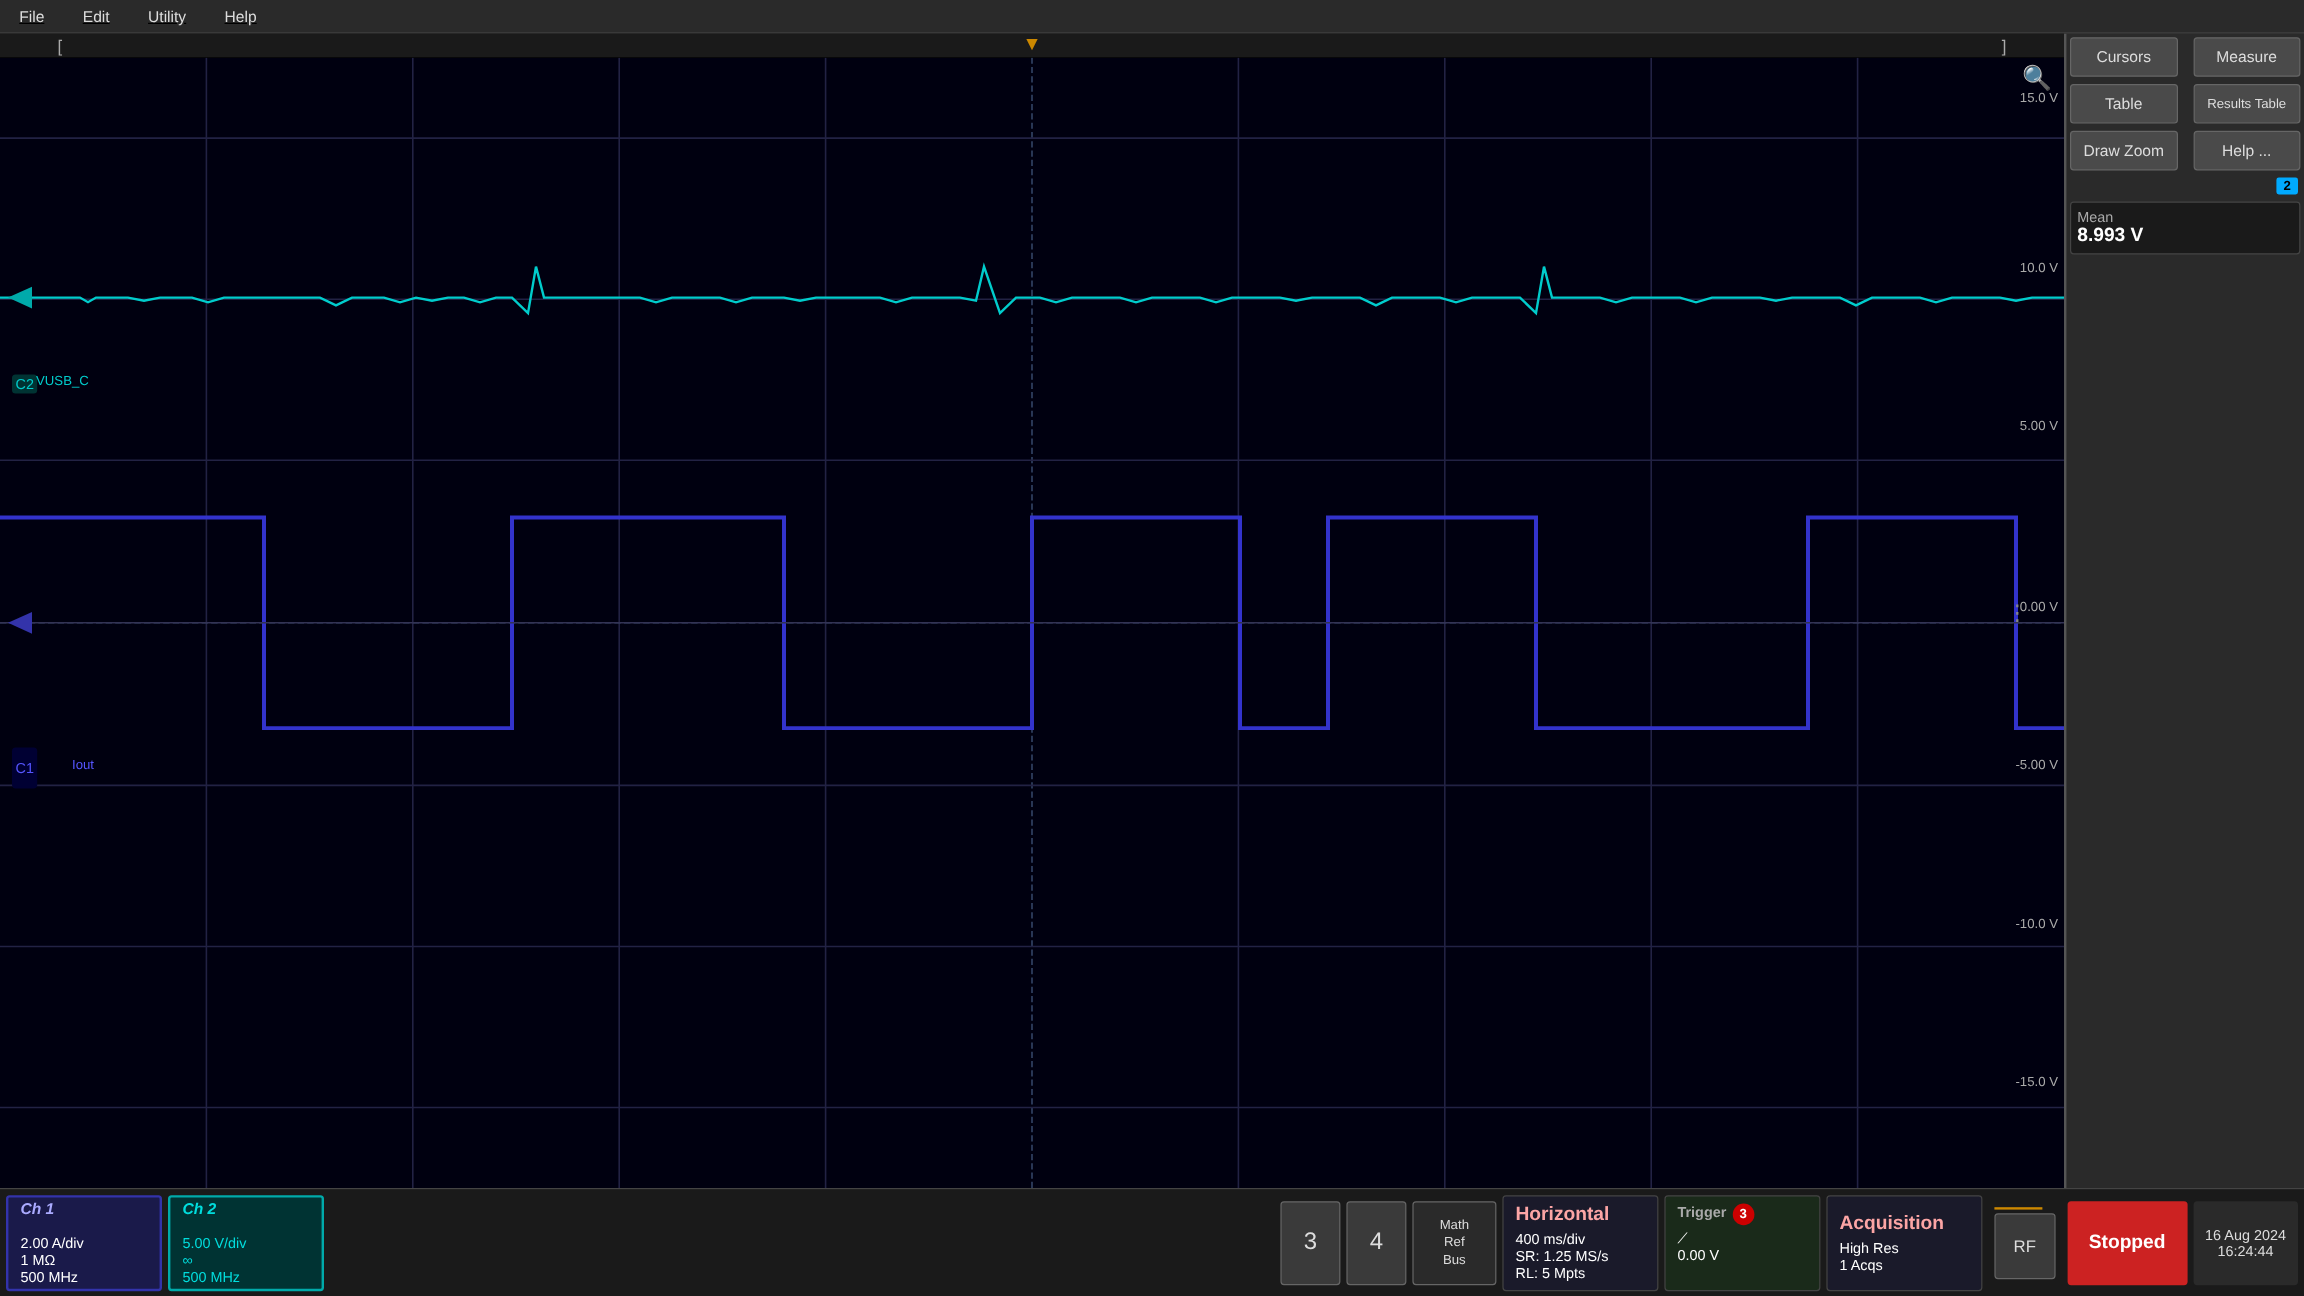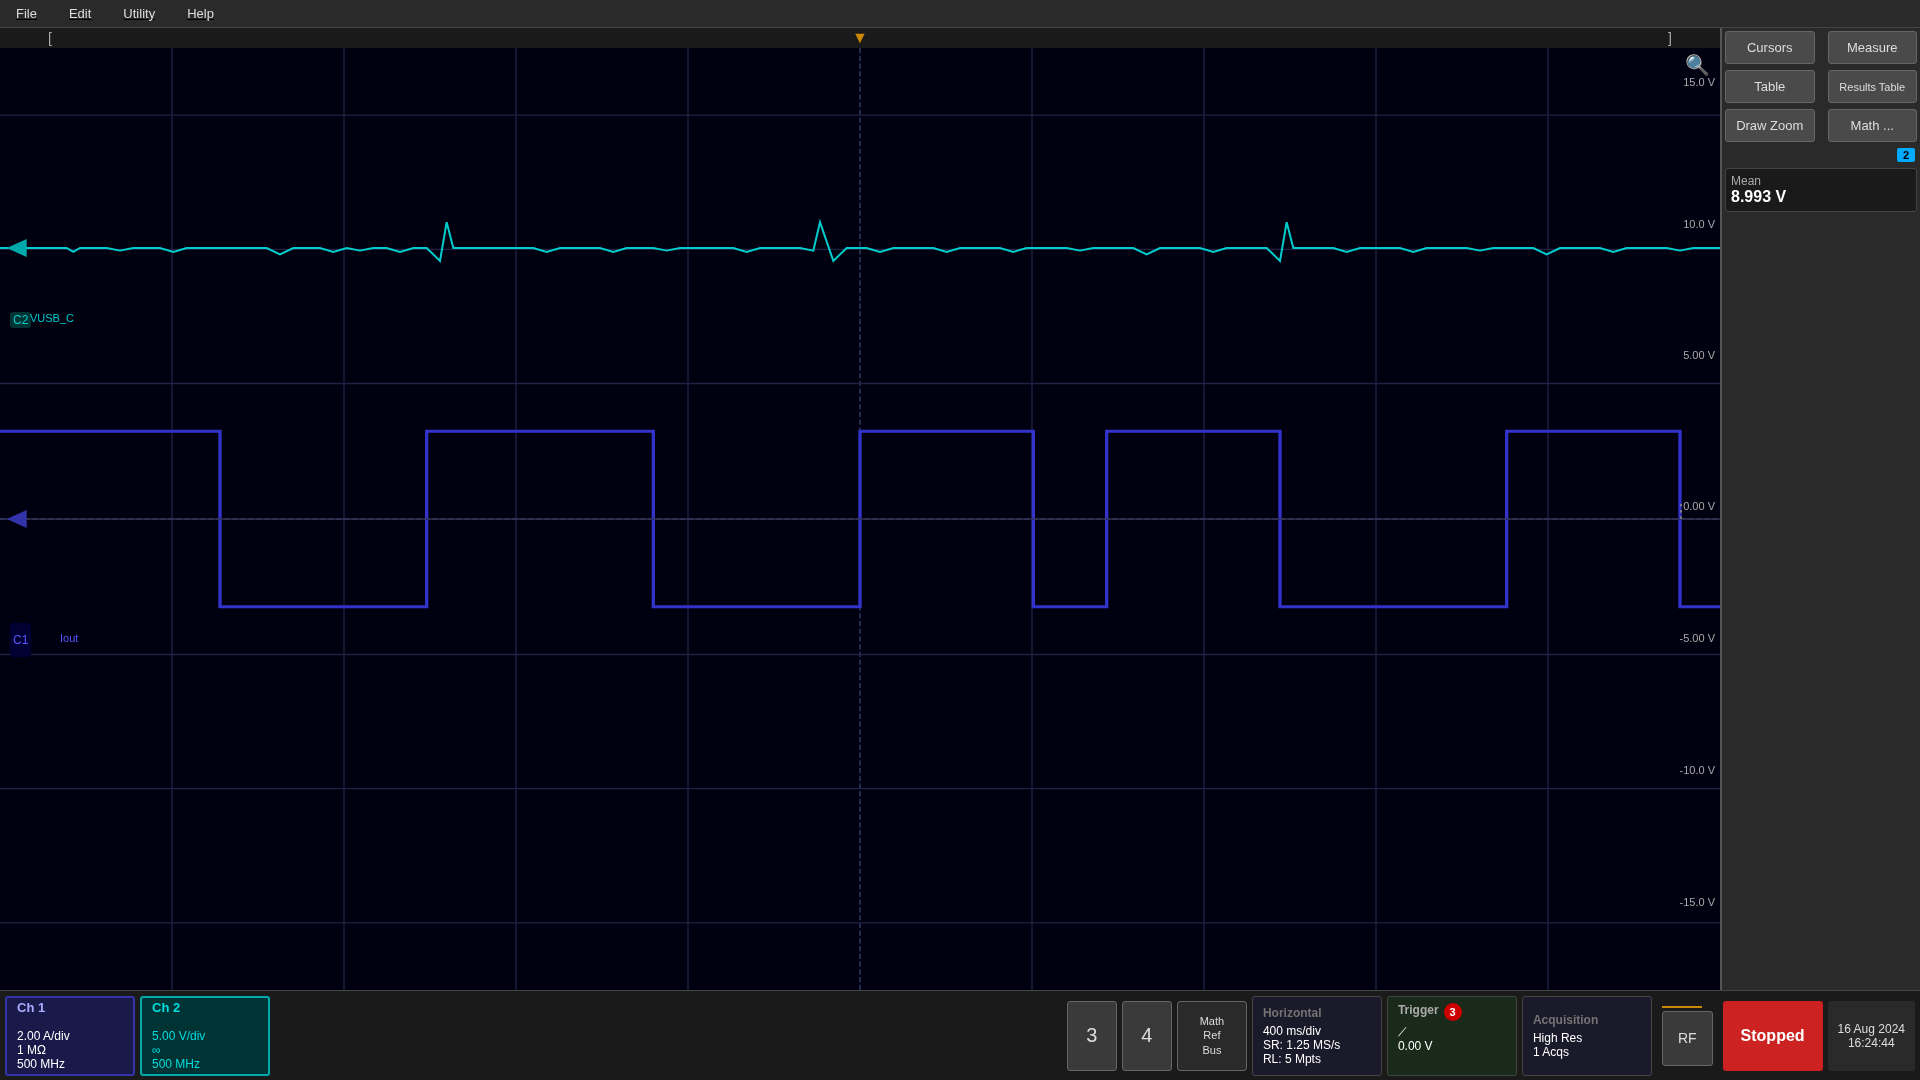--- a/index.html
+++ b/index.html
@@ -188,20 +188,21 @@
       padding: 5px 10px;
       color: #fff;
     }
     .ch1-box { background: #1a1a4a; border: 2px solid #3333aa; }
     .ch2-box { background: #003333; border: 2px solid #00aaaa; color: #00dddd; }
 
     .ch-title {
       font-size: 13px;
       font-weight: bold;
       margin-bottom: 14px;
+      font-style: italic;
     }
     .ch-detail {
       font-size: 12px;
     }
 
     .ch1-title { color: #aaaaff; }
     .ch2-title { color: #00dddd; }
 
     
     .num-btn {
@@ -243,22 +244,22 @@
       border: 1px solid #444;
       border-radius: 3px;
       padding: 5px 10px;
       height: 80px;
       display: flex;
       flex-direction: column;
       justify-content: center;
       min-width: 130px;
     }
     .info-box-title {
-      color: #737373;
-      font-size: 12px;
+      color: #fca5a5;
+      font-size: 16px;
       font-weight: bold;
       margin-bottom: 4px;
     }
     .info-box-detail {
       color: #fff;
       font-size: 12px;
     }
 
     
     .trigger-box {
@@ -445,21 +446,21 @@
     <div class="panel-btn-row">
       <button class="panel-btn-half">Cursors</button>
       <button class="panel-btn-half">Measure</button>
     </div>
     <div class="panel-btn-row">
       <button class="panel-btn-half">Table</button>
       <button class="panel-btn-half" style="font-size:11px;">Results Table</button>
     </div>
     <div class="panel-btn-row">
       <button class="panel-btn-half">Draw Zoom</button>
-      <button class="panel-btn-half">Math ...</button>
+      <button class="panel-btn-half">Help ...</button>
     </div>
 
     <div style="display:flex; justify-content:flex-end; padding:3px 5px;">
       <div style="background:#00aaff; color:#000; font-size:11px; font-weight:bold; padding:1px 6px; border-radius:2px;">2</div>
     </div>
 
     <div class="measurement-box">
       <div class="measurement-label">Mean</div>
       <div class="measurement-value">8.993 V</div>
     </div>

